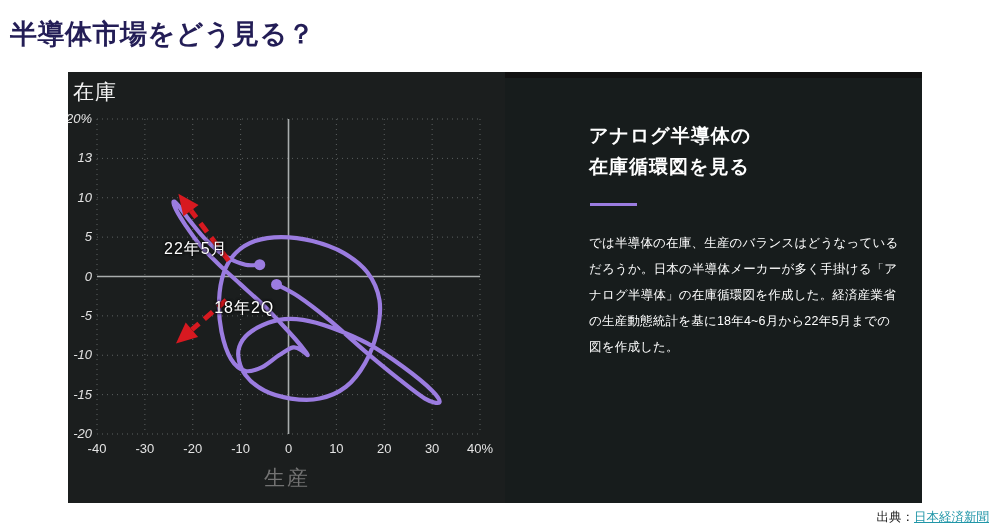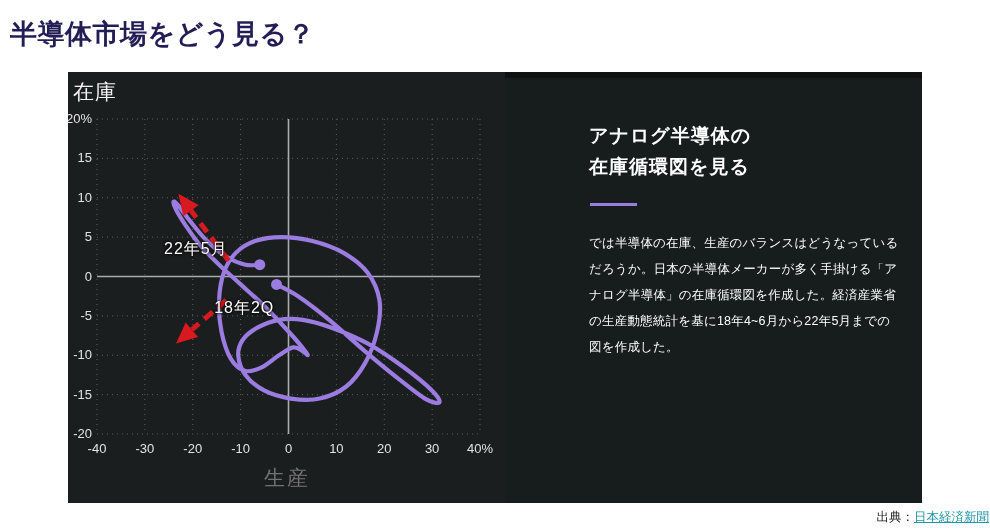--- a/index.html
+++ b/index.html
@@ -70,21 +70,21 @@
     color: #737373;
     letter-spacing: 2px;
   }
 
   .axis-tick {
     position: absolute;
     font-size: 13px;
     color: #e3e3e3;
     white-space: nowrap;
   }
-  .y-tick { text-align: right; }
+  .y-tick { text-align: right; font-style: italic; }
   .x-tick { text-align: center; }
 
   .point-label {
     position: absolute;
     font-size: 16px;
     color: #ffffff;
     white-space: nowrap;
     letter-spacing: 1px;
     text-shadow: 0 0 3px #000, 0 0 3px #000;
   }
@@ -188,21 +188,21 @@
       <g id="arrows-group">
           <line x1="160.65625" y1="188.75" x2="122.99803373823481" y2="138.6045945339419" stroke="#d71920" stroke-width="5" stroke-dasharray="11 7" stroke-linecap="butt"></line>
           <polygon points="110.3875,121.8125 130.59445745597043,132.8998292714071 115.40161002049919,144.3093597964767" fill="#d71920"></polygon>
           <line x1="158.26250000000002" y1="228.125" x2="123.90290046482174" y2="257.72987688409614" stroke="#d71920" stroke-width="5" stroke-dasharray="11 7" stroke-linecap="butt"></line>
           <polygon points="107.99374999999999,271.4375 117.70183286477,250.5328802452482 130.1039680648735,264.9268735229441" fill="#d71920"></polygon>
         </g>
     </svg>
 
     <div id="y-ticks">
         <div class="axis-tick y-tick" style="right: 413px; top: 39px;">20%</div>
-        <div class="axis-tick y-tick" style="right: 413px; top: 78.375px;">15</div>
+        <div class="axis-tick y-tick" style="right: 413px; top: 78.375px;">13</div>
         <div class="axis-tick y-tick" style="right: 413px; top: 117.75px;">10</div>
         <div class="axis-tick y-tick" style="right: 413px; top: 157.125px;">5</div>
         <div class="axis-tick y-tick" style="right: 413px; top: 196.5px;">0</div>
         <div class="axis-tick y-tick" style="right: 413px; top: 235.875px;">-5</div>
         <div class="axis-tick y-tick" style="right: 413px; top: 275.25px;">-10</div>
         <div class="axis-tick y-tick" style="right: 413px; top: 314.625px;">-15</div>
         <div class="axis-tick y-tick" style="right: 413px; top: 354px;">-20</div>
       </div>
     <div id="x-ticks">
         <div class="axis-tick x-tick" style="left: 4px; width: 50px; top: 369px;">-40</div>

